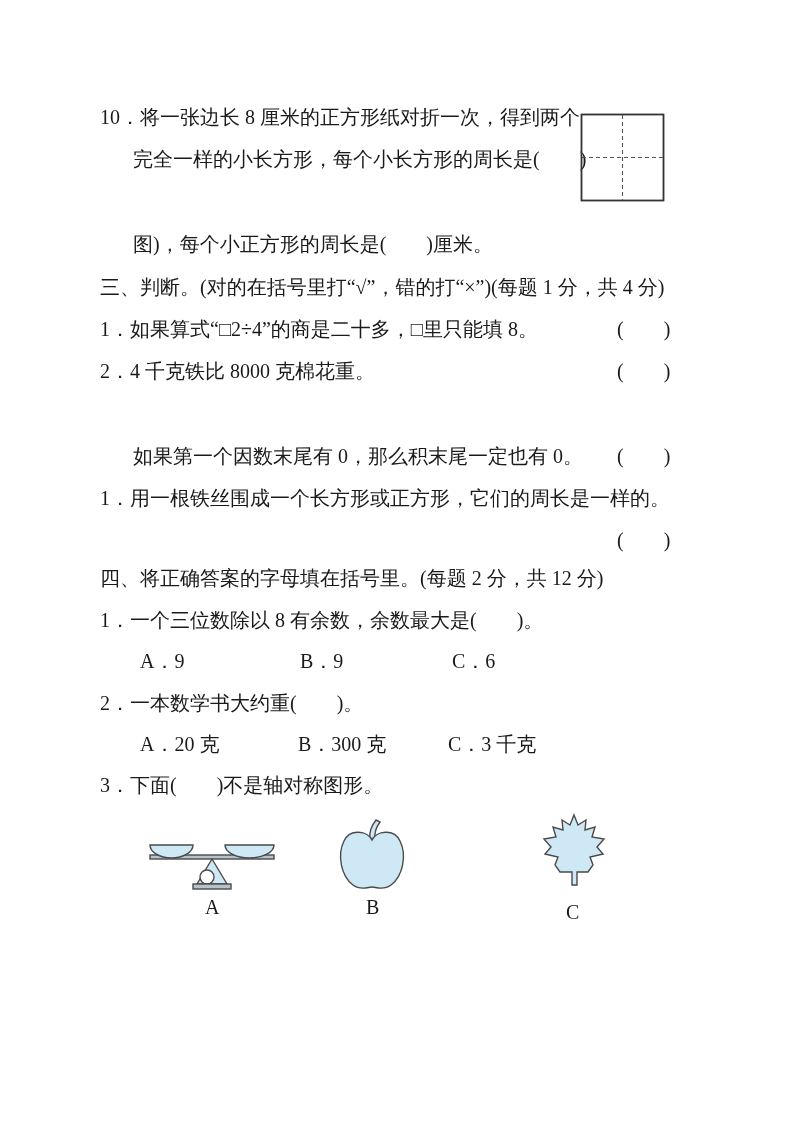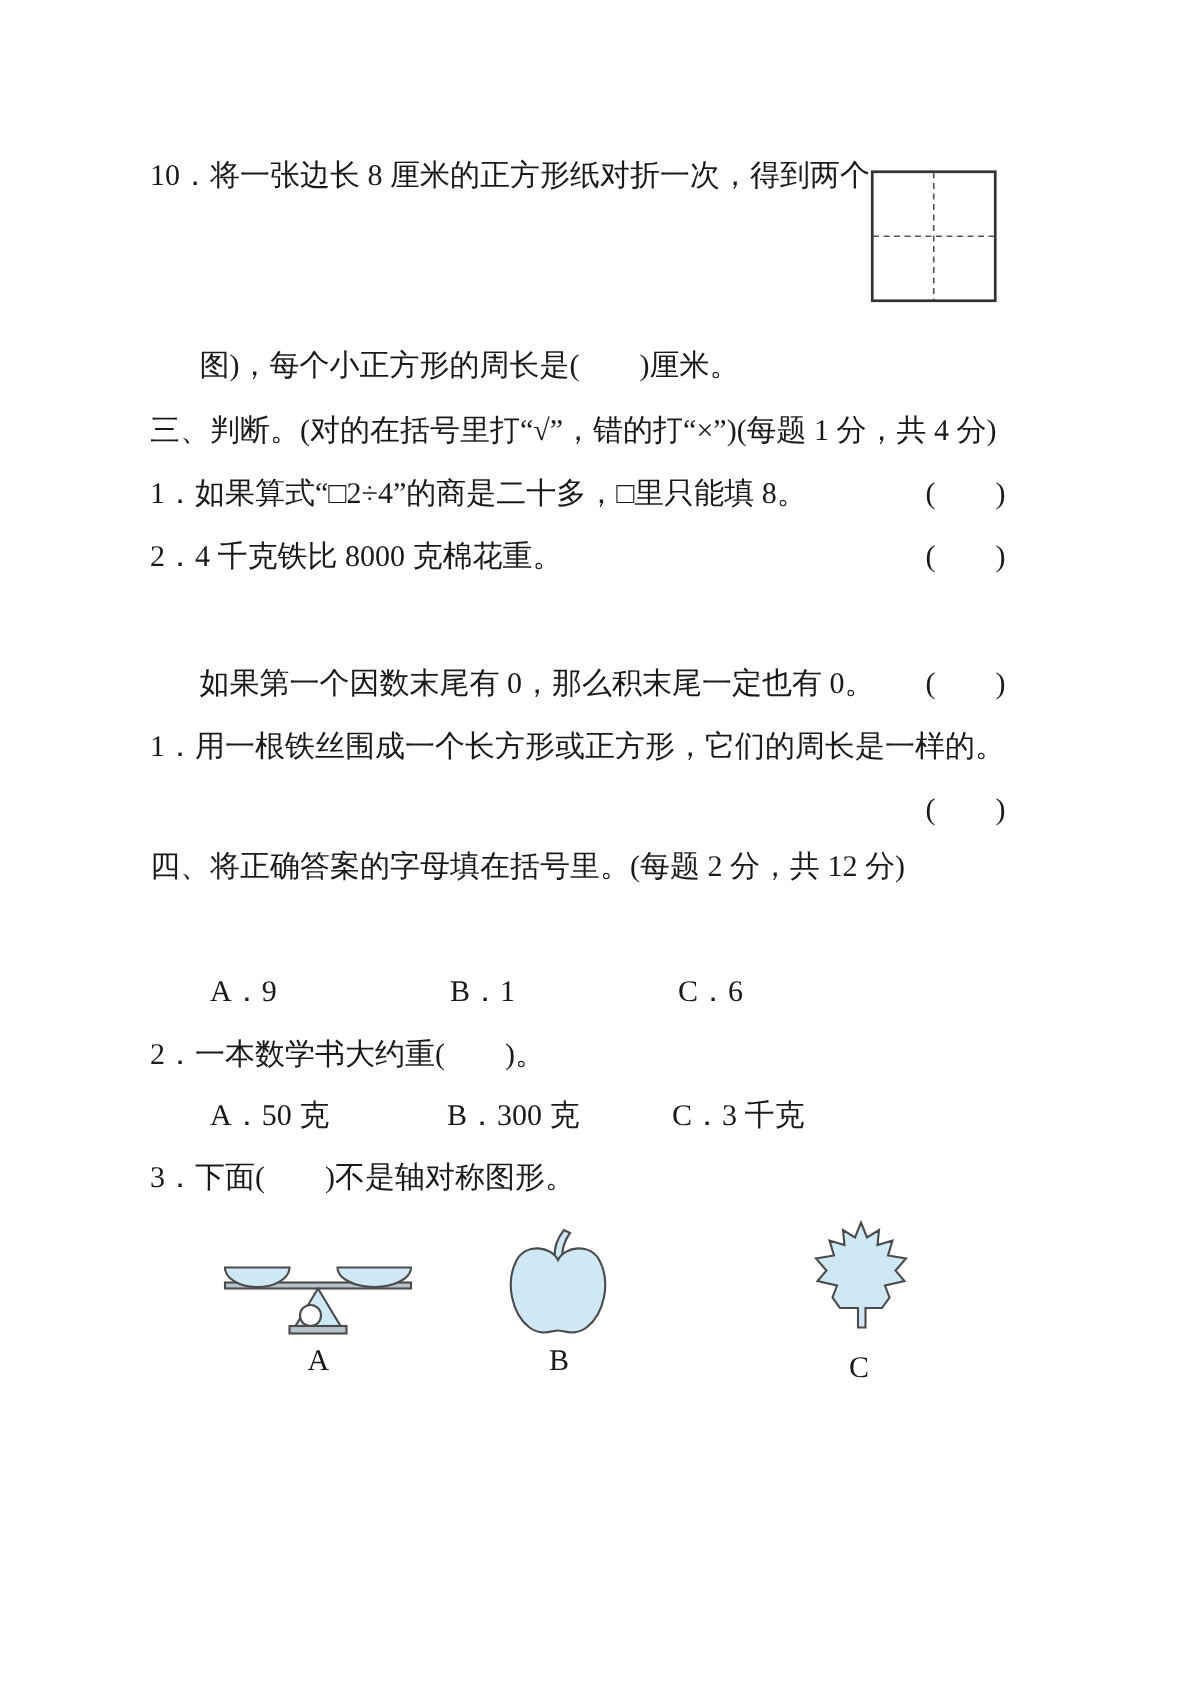--- a/index.html
+++ b/index.html
@@ -33,20 +33,21 @@
   .outline{stroke:#4a4a4a;stroke-width:1.4;}
   .sq-border{stroke:#333333;stroke-width:1.8;fill:none;}
   .sq-dash{stroke:#555555;stroke-width:1.1;stroke-dasharray:4 3;}
 </style>
 </head>
 <body>
 
 <div class="page">
 
   <div class="line" style="left:100px;top:105px">10．将一张边长 8 厘米的正方形纸对折一次，得到两个</div>
+  <div class="line" style="left:133px;top:147px">完全一样的小长方形，每个小长方形的周长是(　　)</div>
   <div class="line" style="left:133px;top:232px">图)，每个小正方形的周长是(　　)厘米。</div>
 
   <svg class="fig" style="left:580px;top:113px" width="85" height="89" viewBox="0 0 85 89">
     <rect class="sq-border" x="1.5" y="1.5" width="82" height="86"></rect>
     <line class="sq-dash" x1="42.5" y1="2" x2="42.5" y2="87"></line>
     <line class="sq-dash" x1="2" y1="44.5" x2="83" y2="44.5"></line>
   </svg>
 
   <div class="line" style="left:100px;top:275px">三、判断。(对的在括号里打“√”，错的打“×”)(每题 1 分，共 4 分)</div>
 
@@ -57,26 +58,27 @@
   <div class="answer-paren" style="left:617px;top:359px">(　　)</div>
 
   <div class="line" style="left:133px;top:444px">如果第一个因数末尾有 0，那么积末尾一定也有 0。</div>
   <div class="answer-paren" style="left:617px;top:444px">(　　)</div>
 
   <div class="line" style="left:100px;top:486px">1．用一根铁丝围成一个长方形或正方形，它们的周长是一样的。</div>
   <div class="answer-paren" style="left:617px;top:528px">(　　)</div>
 
   <div class="line" style="left:100px;top:566px">四、将正确答案的字母填在括号里。(每题 2 分，共 12 分)</div>
 
+  <div class="line" style="left:100px;top:608px">1．一个三位数除以 8 有余数，余数最大是(　　)。</div>
   <div class="line" style="left:140px;top:649px">A．9</div>
-  <div class="line" style="left:300px;top:649px">B．1</div>
+  <div class="line" style="left:300px;top:649px">B．9</div>
   <div class="line" style="left:452px;top:649px">C．6</div>
 
   <div class="line" style="left:100px;top:691px">2．一本数学书大约重(　　)。</div>
-  <div class="line" style="left:140px;top:732px">A．50 克</div>
+  <div class="line" style="left:140px;top:732px">A．20 克</div>
   <div class="line" style="left:298px;top:732px">B．300 克</div>
   <div class="line" style="left:448px;top:732px">C．3 千克</div>
 
   <div class="line" style="left:100px;top:773px">3．下面(　　)不是轴对称图形。</div>
 
   <svg class="fig" style="left:148px;top:840px" width="128" height="50" viewBox="0 0 128 50">
     <rect class="outline" x="2" y="15" width="124" height="4" fill="#b7c3cb"></rect>
     <path class="outline" d="M2 5 H45 A21.5 13 0 0 1 2 5 Z" fill="#cfe8f6"></path>
     <path class="outline" d="M77 5 H126 A24.5 13 0 0 1 77 5 Z" fill="#cfe8f6"></path>
     <polygon class="outline" points="64,19 49,44 79,44" fill="#cfe8f6"></polygon>

